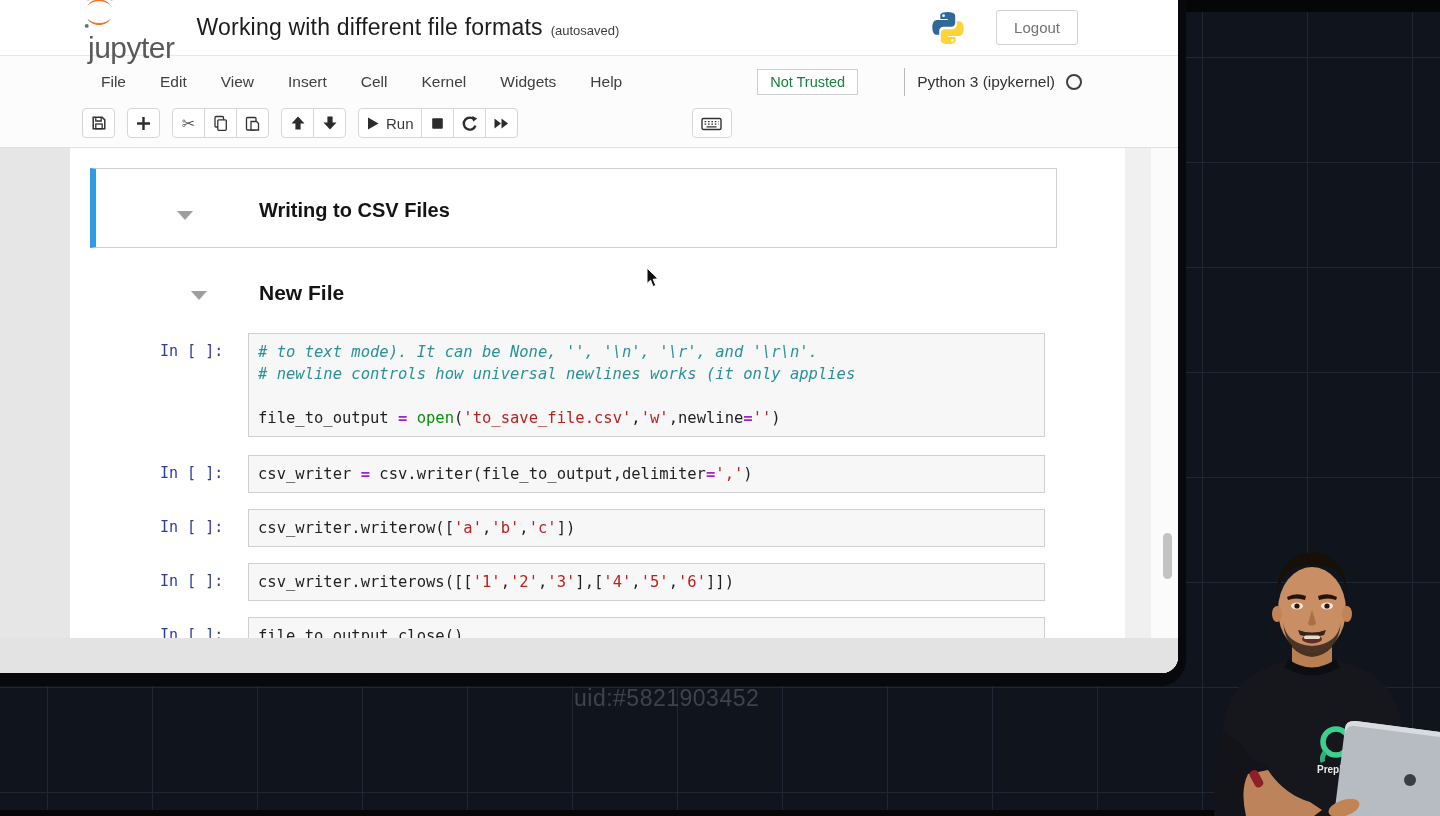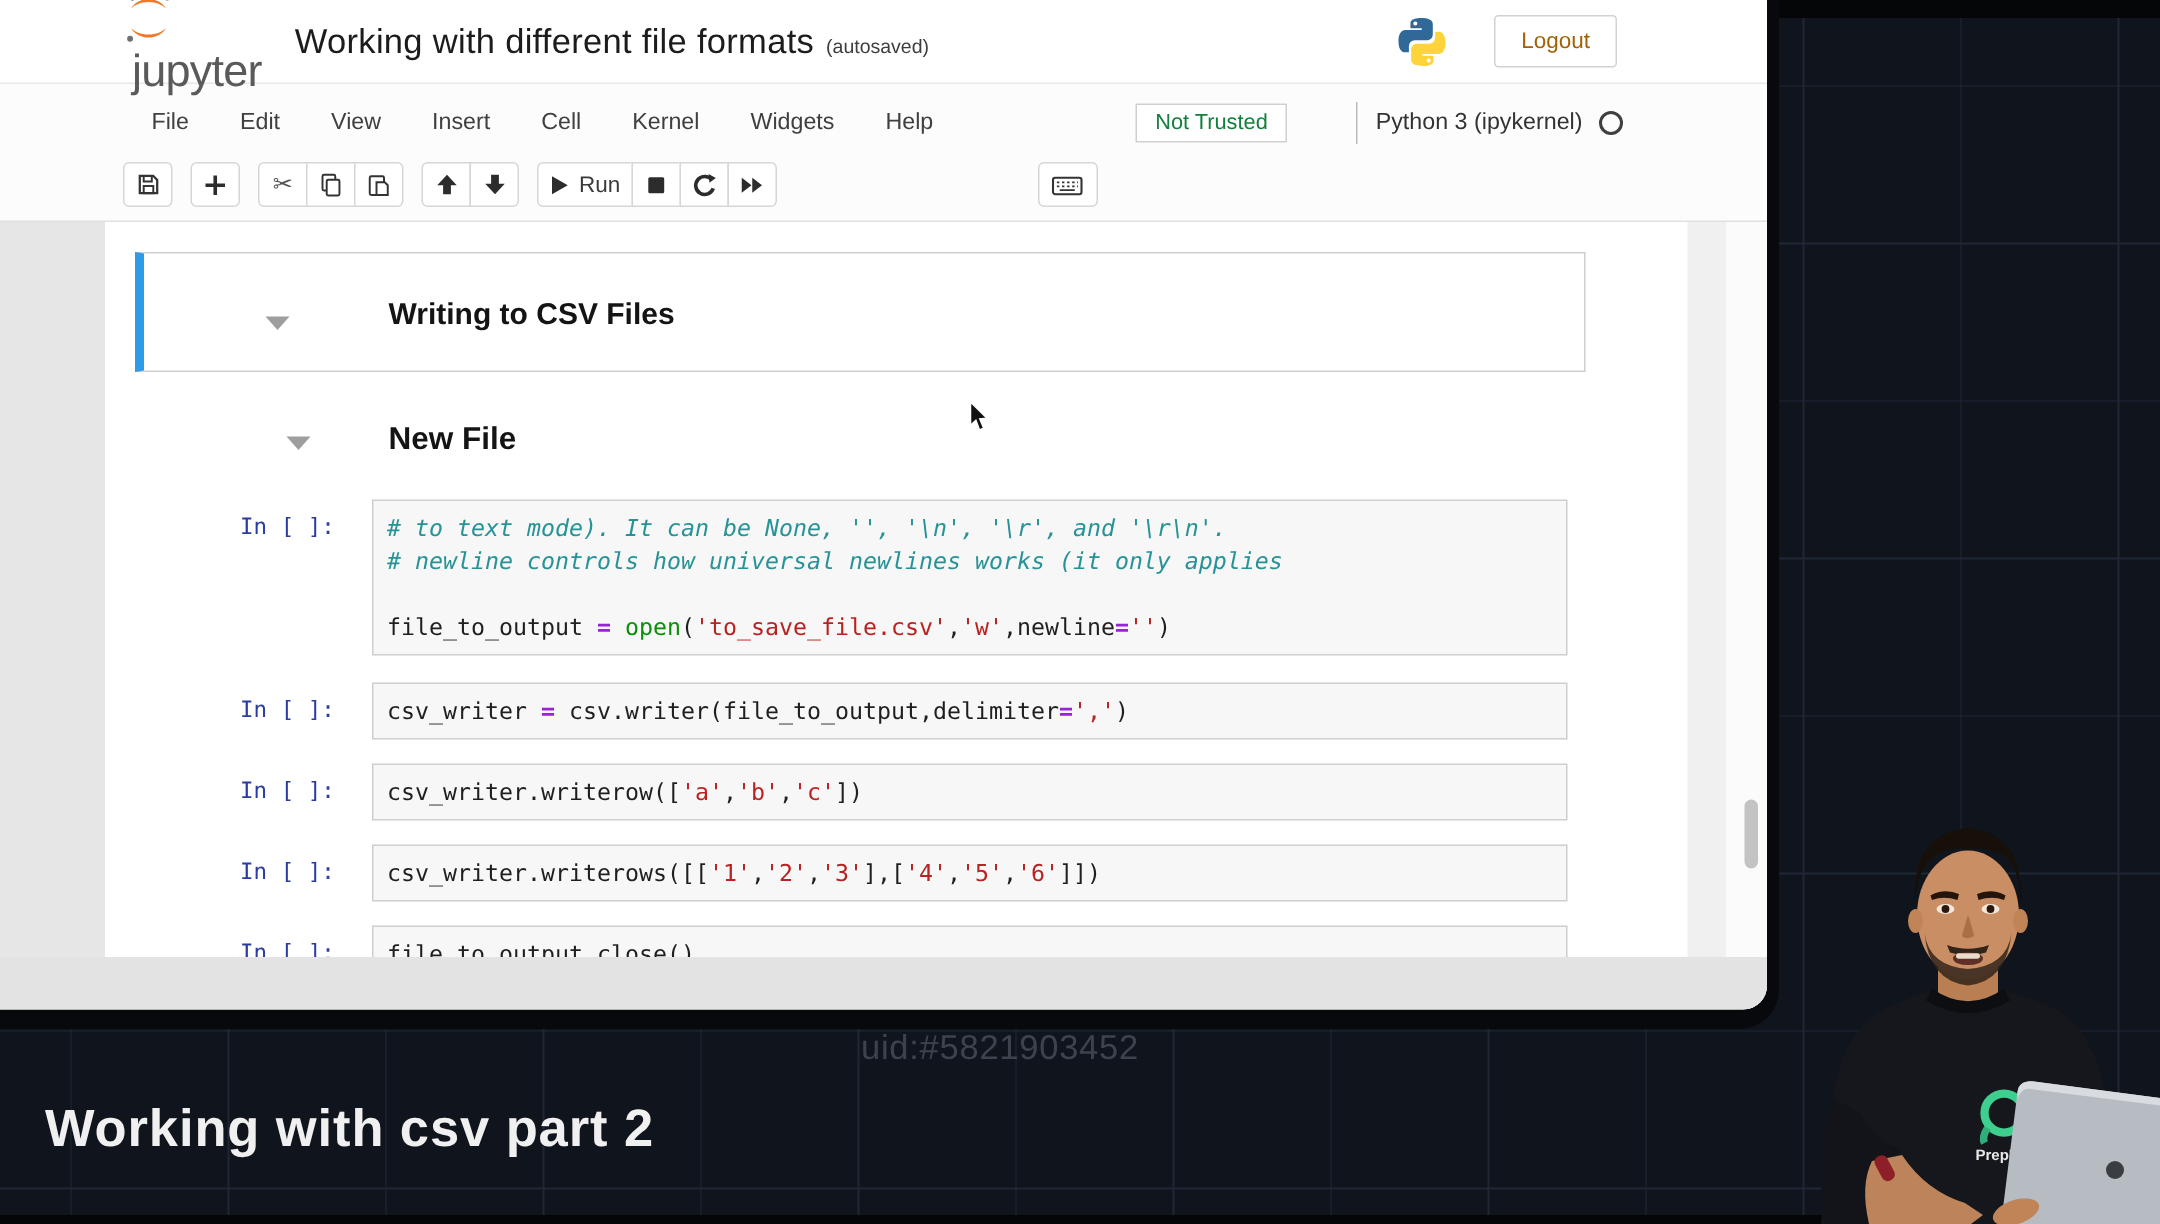--- a/index.html
+++ b/index.html
@@ -29,21 +29,21 @@
   .nb-header { height:56px; display:flex; align-items:center; padding-left:84px;
     border-bottom:1px solid #e8e8e8; background:#fff; }
   .jlogo { display:flex; align-items:flex-start; cursor:pointer;flex-direction:column; }
   .jlogo svg { width:30px; height:36px; margin-top:4px; }
   .jlogo-text { font-size:30px; color:#5a5a5a; letter-spacing:-.5px; margin-left:4px; }
   .nb-title { font-size:23px; color:#1c1c1c; margin-left:22px; letter-spacing:.2px; }
   .nb-autosaved { font-size:13px; color:#3d3d3d; margin-left:8px; margin-top:6px; }
   .hdr-right { margin-left:auto; display:flex; align-items:center; margin-right:100px; }
   .pylogo svg { width:36px; height:36px; display:block; }
   .logout-btn { margin-left:30px; border:1px solid #d2d2d2; border-radius:3px; background:#fff;
-    font-size:15px; color:#a16207; padding:8px 17px; cursor:pointer; }
+    font-size:15px; color:#737373; padding:8px 17px; cursor:pointer; }
 
   
   .menubar { height:52px; display:flex; align-items:center; padding-left:84px; background:#fcfcfc; }
   .menu-item { font-size:15.5px; color:#404040; padding:8px 17px; cursor:pointer; }
   .trust-wrap { margin-left:auto; display:flex; align-items:center; margin-right:96px; }
   .trust-badge { border:1px solid #cfcfcf; background:#fff; padding:4px 12px; font-size:14.5px; color:#15803d; }
   .menu-sep { width:1px; height:28px; background:#b9b9b9; margin-left:46px; }
   .kernel-name { font-size:15.5px; color:#333; margin-left:12px; }
   .kernel-circle { width:16px; height:16px; border:2px solid #3f3f3f; border-radius:50%; margin-left:11px; }
 
@@ -97,21 +97,20 @@
 
   .mouse-cursor { position:absolute; left:646px; top:120px; z-index:6; }
 </style>
 </head>
 <body>
 
 <div class="stage">
 
   <div class="bg-grid"></div>
   <div class="uid-mark">uid:#5821903452</div>
-  <div class="video-title">Working with csv part 2</div>
 
   <svg class="presenter" viewBox="0 0 256 286">
 
     <path d="M30 286 L38 202 Q45 152 80 139 L104 129 Q114 142 128 142 Q142 142 152 129 L178 139 Q213 152 221 206 L228 286 Z" fill="#15171c"></path>
 
     <path d="M108 100 h40 v38 q-20 14 -40 0 Z" fill="#b97f52"></path>
 
     <ellipse cx="128" cy="80" rx="34" ry="43" fill="#c98e63"></ellipse>
     <ellipse cx="93" cy="84" rx="5" ry="8" fill="#c18457"></ellipse>
     <ellipse cx="163" cy="84" rx="5" ry="8" fill="#c18457"></ellipse>

